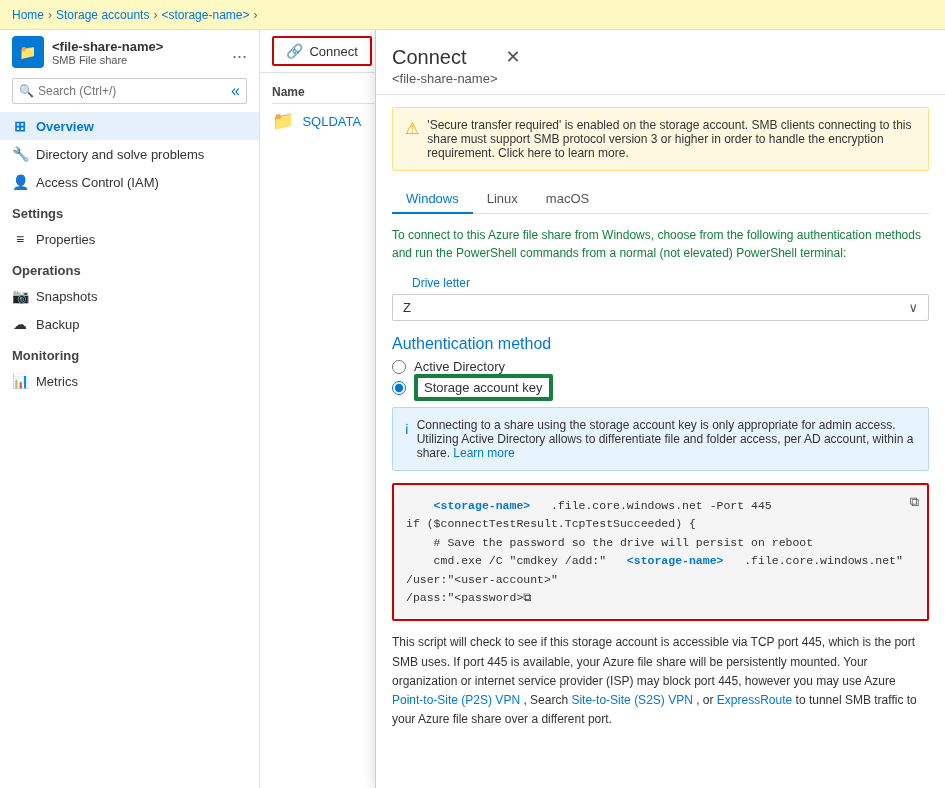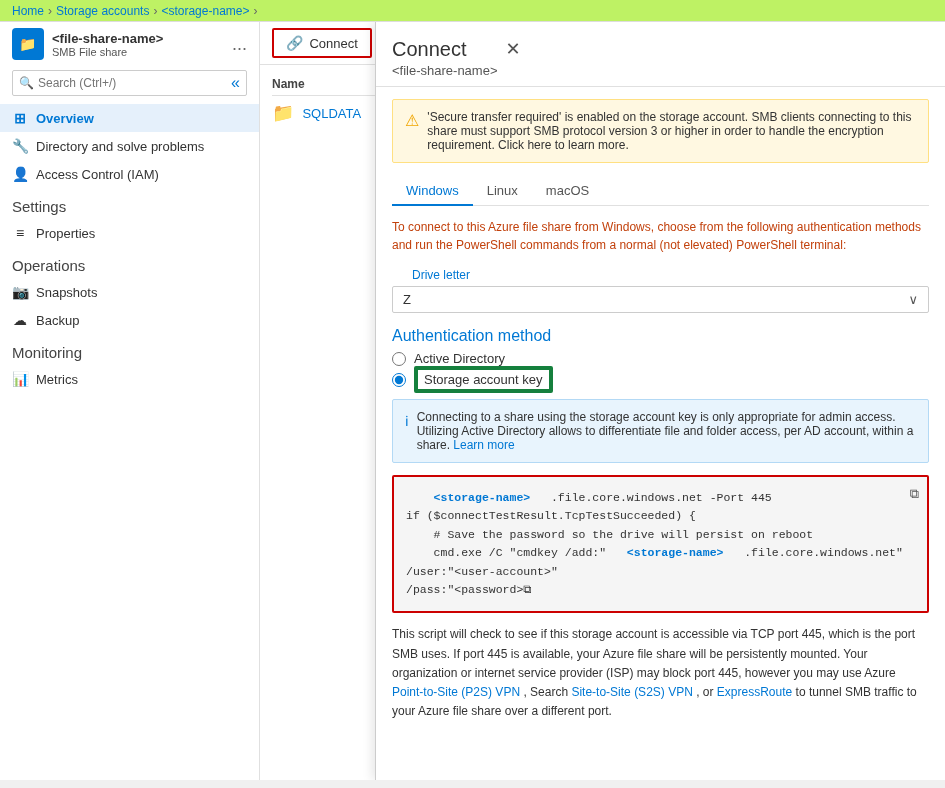--- a/index.html
+++ b/index.html
@@ -1,19 +1,19 @@
 <!DOCTYPE html>
 <html><head>
   <meta charset="utf-8">
   <style>
     * { box-sizing: border-box; margin: 0; padding: 0; }
     body { font-family: 'Segoe UI', Arial, sans-serif; font-size: 13px; color: #333; background: #f0f0f0; width: 945px; height: 788px; overflow: hidden; }
 
     
-    .breadcrumb { display: flex; align-items: center; padding: 4px 12px; background: #bef264; border-bottom: 1px solid #ddd; font-size: 12px; color: #0078d4; height: 22px; }
+    .breadcrumb { display: flex; align-items: center; padding: 4px 12px; background: #fef9c3; border-bottom: 1px solid #ddd; font-size: 12px; color: #0078d4; height: 30px; }
     .breadcrumb span { color: #0078d4; cursor: pointer; }
     .breadcrumb .sep { color: #666; margin: 0 4px; }
 
     
     .layout { display: flex; height: calc(788px - 30px); }
 
     
     .sidebar { width: 260px; background: #fff; border-right: 1px solid #e0e0e0; overflow-y: auto; flex-shrink: 0; }
     .sidebar-file-icon { display: flex; align-items: center; gap: 8px; padding: 6px 12px; }
     .sidebar-file-icon .icon-smb { width: 32px; height: 32px; background: #0078d4; border-radius: 4px; display: flex; align-items: center; justify-content: center; color: white; font-size: 14px; }
@@ -23,21 +23,21 @@
 
     .search-bar { display: flex; align-items: center; border: 1px solid #ccc; margin: 4px 12px 8px; padding: 3px 6px; border-radius: 2px; background: #fff; }
     .search-bar input { border: none; outline: none; font-size: 12px; width: 100%; color: #555; }
     .search-icon-s { color: #666; margin-right: 4px; font-size: 12px; }
     .collapse-btn { color: #0078d4; font-size: 16px; cursor: pointer; margin-left: 4px; }
 
     .nav-item { display: flex; align-items: center; padding: 6px 12px; cursor: pointer; font-size: 13px; color: #333; gap: 8px; }
     .nav-item.active { background: #e5f0fb; color: #0078d4; font-weight: 600; }
     .nav-item .nav-icon { width: 16px; text-align: center; font-size: 14px; }
 
-    .nav-section { padding: 10px 12px 4px; font-size: 15px; font-weight: 400; color: #444; text-transform: none; }
+    .nav-section { padding: 10px 12px 4px; font-size: 13px; font-weight: 700; color: #444; text-transform: none; }
 
     
     .main { flex: 1; background: #fff; overflow: hidden; position: relative; }
     .main-toolbar { display: flex; align-items: center; padding: 6px 12px; border-bottom: 1px solid #e0e0e0; gap: 8px; }
     .connect-btn { display: flex; align-items: center; gap: 6px; border: 2px solid #cc0000; border-radius: 2px; padding: 5px 12px; font-size: 13px; color: #333; background: white; cursor: pointer; font-weight: 500; }
     .connect-icon { color: #555; font-size: 14px; }
     .main-search { display: flex; align-items: center; border: 1px solid #ccc; padding: 3px 6px; border-radius: 2px; background: #fff; flex: 1; max-width: 200px; }
     .main-search input { border: none; outline: none; font-size: 12px; width: 100%; color: #555; }
 
     .files-table { padding: 8px 12px; }
@@ -58,21 +58,21 @@
 
     
     .warning-box { background: #fff8e1; border: 1px solid #ffe082; border-radius: 2px; padding: 10px 12px; margin-bottom: 14px; font-size: 12px; color: #333; display: flex; gap: 8px; }
     .warning-icon { color: #f0a500; font-size: 16px; flex-shrink: 0; margin-top: 1px; }
 
     
     .tabs { display: flex; border-bottom: 1px solid #e0e0e0; margin-bottom: 12px; }
     .tab { padding: 6px 14px; font-size: 13px; cursor: pointer; color: #555; border-bottom: 2px solid transparent; margin-bottom: -1px; }
     .tab.active { color: #0078d4; border-bottom: 2px solid #0078d4; font-weight: 500; }
 
-    .tab-desc { font-size: 12px; color: #c2410c; margin-bottom: 14px; line-height: 1.5; }
+    .tab-desc { font-size: 12px; color: #15803d; margin-bottom: 14px; line-height: 1.5; }
 
     
     .field-label { font-size: 12px; color: #0078d4; margin-bottom: 4px; margin-left: 20px; }
     .drive-select { display: flex; align-items: center; border: 1px solid #ccc; padding: 5px 10px; border-radius: 2px; cursor: pointer; background: white; justify-content: space-between; margin-bottom: 14px; }
     .drive-select span { font-size: 13px; }
     .drive-select .chev { color: #555; }
 
     
     .auth-label { font-size: 16px; color: #0078d4; margin-bottom: 6px; }
     .radio-option { display: flex; align-items: flex-end; gap: 8px; margin-bottom: 6px; font-size: 13px; cursor: pointer; }

